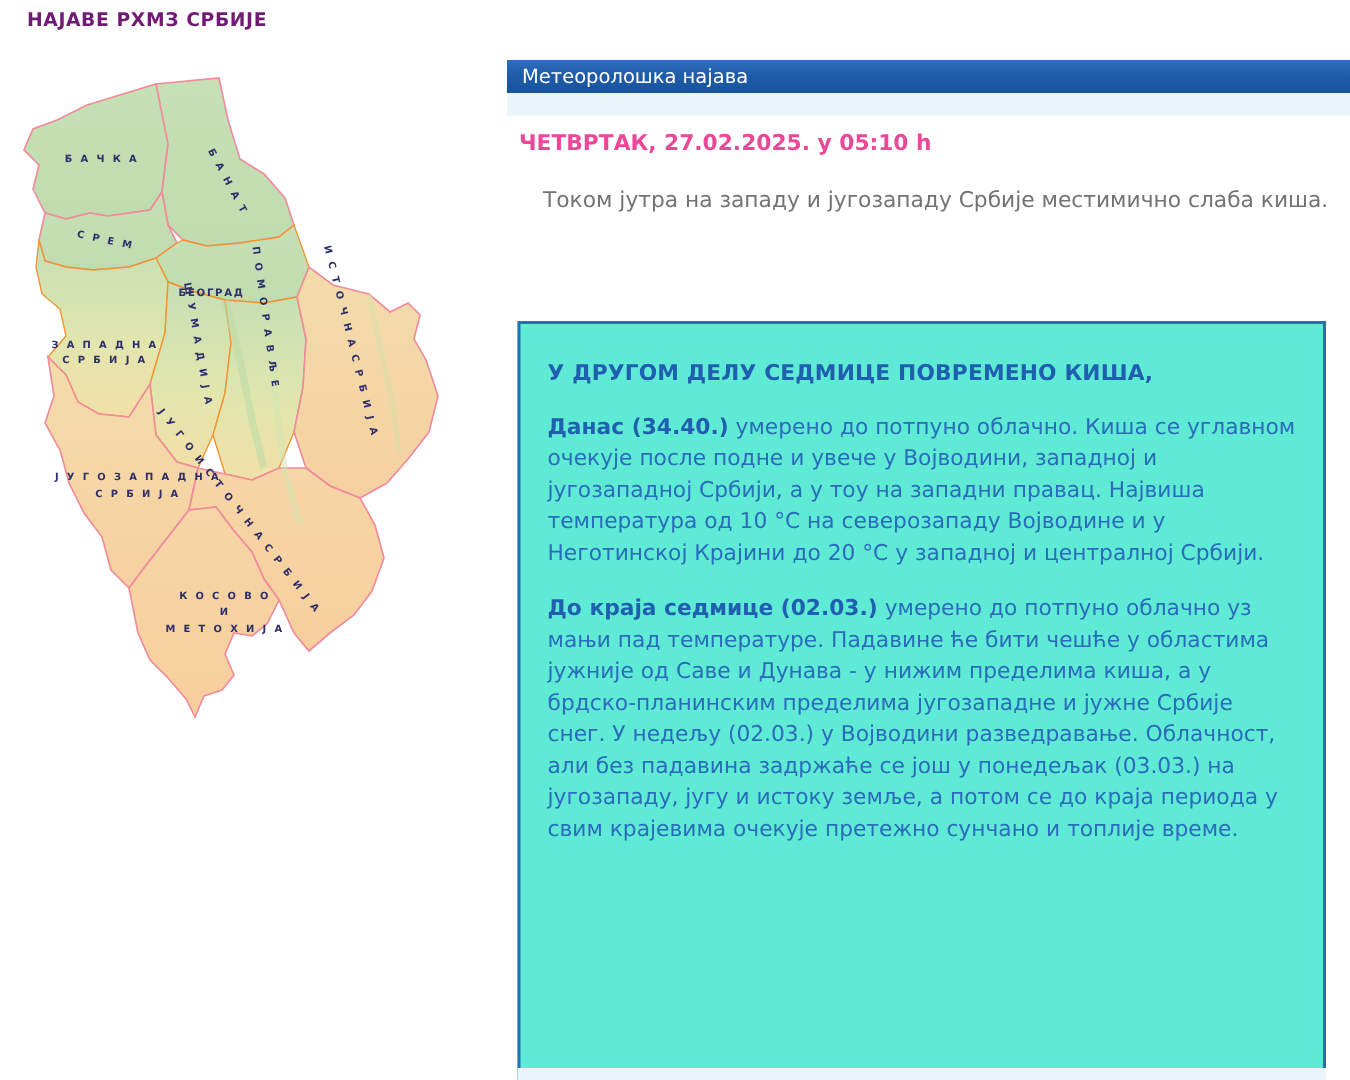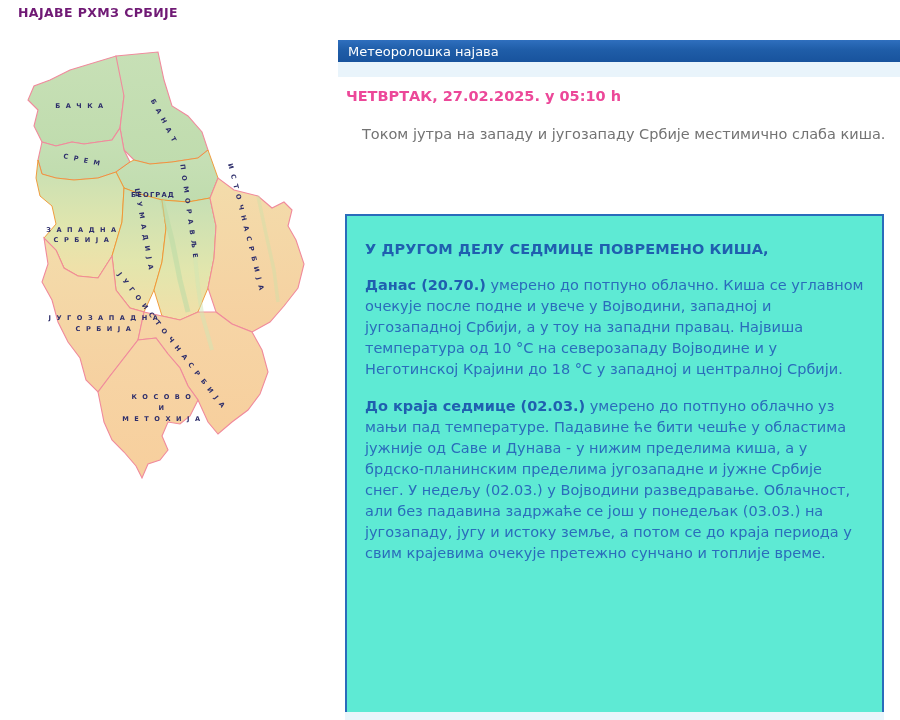--- a/index.html
+++ b/index.html
@@ -24,21 +24,21 @@
     font-size: 12.5px;
     font-weight: bold;
     color: #701a75;
     letter-spacing: 0.4px;
     white-space: nowrap;
   }
 
   
   .map-panel {
     position: absolute;
-    left: 12px;
+    left: 0;
     top: 50px;
     width: 320px;
     height: 450px;
   }
   .map-panel svg {
     display: block;
     width: 320px;
     height: 450px;
   }
   .rlabel {
@@ -262,21 +262,21 @@
   <div class="issue-date">ЧЕТВРТАК, 27.02.2025. у 05:10 h</div>
 
   <div class="lead-text">Током јутра на западу и југозападу Србије местимично слаба киша.</div>
 
   <div class="forecast-box">
     <div class="forecast-title">
       <span>У ДРУГОМ ДЕЛУ СЕДМИЦЕ ПОВРЕМЕНО КИША,</span><br>
     </div>
 
     <p class="forecast-para">
-      <b>Данас (20.70.)</b><span> умерено до потпуно облачно. Киша се углавном очекује после подне и увече у Војводини, западној и југозападној Србији, а у тоу на западни правац. Највиша температура од 10 °C на северозападу Војводине и у Неготинској Крајини до 18 °C у западној и централној Србији.</span>
+      <b>Данас (34.40.)</b><span> умерено до потпуно облачно. Киша се углавном очекује после подне и увече у Војводини, западној и југозападној Србији, а у тоу на западни правац. Највиша температура од 10 °C на северозападу Војводине и у Неготинској Крајини до 20 °C у западној и централној Србији.</span>
     </p>
 
     <p class="forecast-para">
       <b>До краја седмице (02.03.)</b><span> умерено до потпуно облачно уз мањи пад температуре. Падавине ће бити чешће у областима јужније од Саве и Дунава - у нижим пределима киша, а у брдско-планинским пределима југозападне и јужне Србије снег. У недељу (02.03.) у Војводини разведравање. Облачност, али без падавина задржаће се још у понедељак (03.03.) на југозападу, југу и истоку земље, а потом се до краја периода у свим крајевима очекује претежно сунчано и топлије време.</span>
     </p>
   </div>
 
   <div class="bottom-band"></div>
 </div>
 

